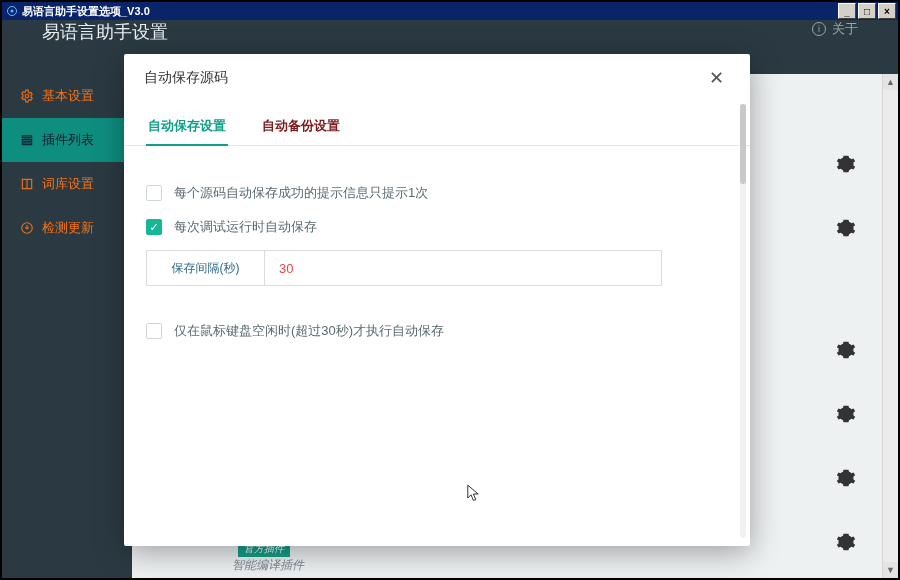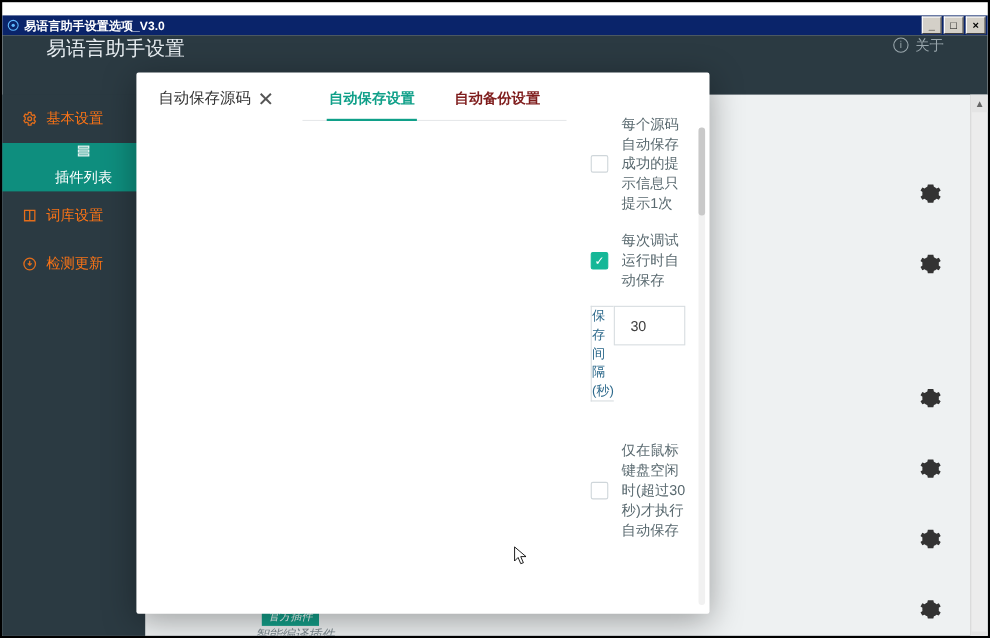--- a/index.html
+++ b/index.html
@@ -4,21 +4,21 @@
 <style>
   * { box-sizing: border-box; margin: 0; padding: 0; font-family: "Microsoft YaHei", Arial, sans-serif; }
   html, body { width: 900px; height: 580px; overflow: hidden; background: #fff; }
   body { border: 2px solid #000; position: relative; }
 
   
   .win-titlebar {
     height: 18px;
     background: linear-gradient(to bottom, #0a246a, #0a246a);
     display: flex; align-items: center; color: #fff; font-size: 11px;
-    font-weight: bold; padding-left: 4px; margin-top: 12px;
+    font-weight: bold; padding-left: 4px;
   }
   .win-titlebar .title-icon { width:12px; height:12px; margin-right:4px;
     display:flex; align-items:center; justify-content:center; }
   .win-titlebar .title-icon svg { width:12px; height:12px; }
   .win-titlebar .spacer { flex:1; }
   .win-btns { display:flex; height:100%; }
   .win-btn { width:18px; height:16px; margin-top:1px; margin-right:2px;
     background:#d4d0c8; border:1px solid #fff; border-right-color:#404040;
     border-bottom-color:#404040; font-size:10px; display:flex;
     align-items:center; justify-content:center; color:#000; cursor:pointer; }
@@ -31,21 +31,21 @@
     display:flex; align-items:center; gap:6px; cursor:pointer; }
   .app-header .about .i { width:14px;height:14px;border:1px solid #9aa7ad;
     border-radius:50%; display:flex;align-items:center;justify-content:center;
     font-size:9px; }
 
   .app-body { position:absolute; top:54px; left:0; right:0; bottom:0; display:flex; }
   .sidebar { width:130px; background:#2b3a42; }
   .sb-item { height:44px; display:flex; align-items:center; gap:8px;
     color:#f97316; font-size:13px; padding-left:18px; cursor:pointer; }
   .sb-item .ic { width:14px; height:14px; opacity:.9; }
-  .sb-item.active { background:#0e8e7e; color:#ffffff;flex-direction:column; }
+  .sb-item.active { background:#0e8e7e; color:#0f172a; }
 
   .main-area { flex:1; background:#eef1f2; position:relative; overflow:hidden; }
   .main-scrollbar { position:absolute; top:0; right:0; width:16px; height:100%;
     background:#ececec; border-left:1px solid #d6d6d6; }
   .main-scrollbar .arrow { width:100%; height:16px; background:#e4e4e4;
     display:flex;align-items:center;justify-content:center; color:#666;
     font-size:9px; }
   .main-scrollbar .track { position:absolute; top:16px; bottom:16px; left:0; right:0; }
 
   
@@ -54,23 +54,23 @@
   .gear-col .gear { width:20px; height:20px; color:#333; }
 
   
   .bg-row { position:absolute; left:100px; bottom:4px; color:#7a878d;
     font-size:12px;font-style:italic; }
   .bg-row .badge { display:inline-block; padding:1px 6px; background:#14a08a;
     color:#fff; font-size:10px; vertical-align:1px; margin-left:6px; }
 
   
   .overlay { position:absolute; inset:0; background:rgba(0,0,0,0); }
-  .modal { position:absolute; left:122px; top:34px; width:521px; height:492px;
+  .modal { position:absolute; left:122px; top:34px; width:626px; height:492px;
     background:#fff; box-shadow:0 6px 30px rgba(0,0,0,.35);
-    display:flex; flex-direction:row; border-radius:2px; }
+    display:flex; flex-direction:column; border-radius:2px; }
   .modal-head { height:48px; display:flex; align-items:center; padding:0 20px;
     font-size:14px; color:#333; }
   .modal-close { margin-left:auto; font-size:18px; color:#555; cursor:pointer;
     padding:4px 6px; }
   .modal-tabs { height:44px; display:flex; align-items:flex-end; gap:32px;
     padding:0 22px; border-bottom:1px solid #e6e8ea;font-weight:bold; }
   .mtab { font-size:13px; color:#7f1d1d; padding:10px 2px; cursor:pointer;
     position:relative; }
   .mtab.active { color:#10a089; }
   .mtab.active::after { content:""; position:absolute; left:0; right:0;
@@ -86,21 +86,21 @@
   .chk { width:16px; height:16px; border:1px solid #cfd6da; border-radius:2px;
     display:flex; align-items:center; justify-content:center; cursor:pointer;
     flex:0 0 16px; }
   .chk.on { background:#15b797; border-color:#15b797; color:#fff; font-size:11px; }
   .field-row { display:flex; align-items:stretch; margin:12px 0 36px 0; }
   .field-label { width:118px; border:1px solid #d7dde0; border-right:none;
     display:flex; align-items:center; justify-content:center;
     color:#2e6a8c; font-size:12px; background:#fff; }
   .field-input { width:398px; }
   .field-input input { width:100%; height:36px; border:1px solid #d7dde0;
-    padding:0 14px; font-size:13px; color:#404040; outline:none; }
+    padding:0 14px; font-size:13px; color:#ef4444; outline:none; }
 
   
   .cursor { position:absolute; left:465px; top:464px; width:16px; height:20px;
     pointer-events:none; }
 </style>
 </head>
 <body>
 
 <div class="win-titlebar">
   <span class="title-icon">

